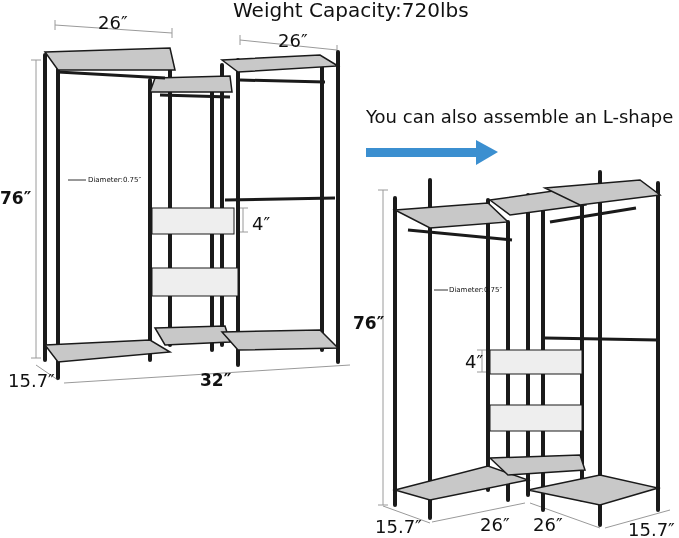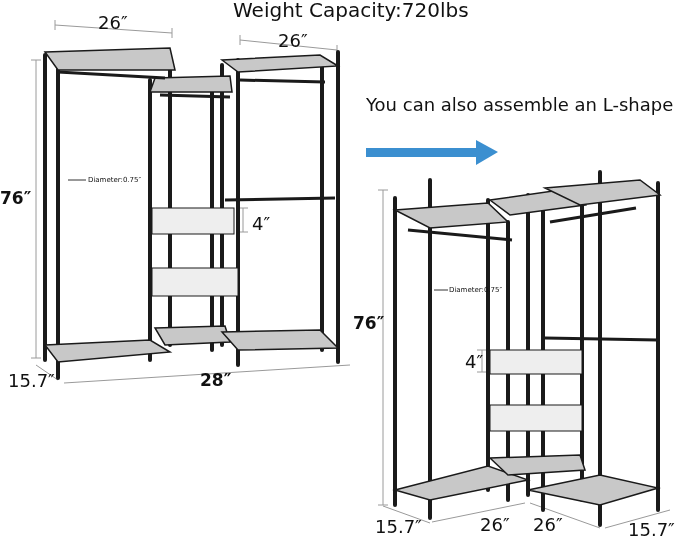--- a/index.html
+++ b/index.html
@@ -1,19 +1,19 @@
 <!DOCTYPE html>
 <html><head>
 <meta charset="utf-8">
 <style>
   html,body{margin:0;padding:0;background:#fff;}
   body{width:679px;height:538px;position:relative;overflow:hidden;font-family:"DejaVu Sans","Liberation Sans",sans-serif;}
   .txt{position:absolute;color:#111;white-space:nowrap;}
   #title{left:233px;top:-2px;font-size:20px;}
-  #subtitle{left:366px;top:94px;font-size:18px;}
+  #subtitle{left:366px;top:106px;font-size:18px;}
   .dim{font-size:18px;text-align:right;}
   .dimL{font-size:17px;font-weight:bold;}
   .tiny{font-size:7px;text-align:center;}
   svg{position:absolute;left:0;top:0;}
 </style>
 </head>
 <body>
 
 <svg width="679" height="538" viewBox="0 0 679 538">
 
@@ -128,21 +128,21 @@
 
 <div id="title" class="txt">Weight Capacity:720lbs</div>
 <div id="subtitle" class="txt">You can also assemble an L-shape</div>
 
 <div class="txt dim" style="left:98px;top:12px;">26″</div>
 <div class="txt dim" style="left:278px;top:30px;">26″</div>
 <div class="txt dimL" style="left:0px;top:188px;">76″</div>
 <div class="txt tiny" style="left:88px;top:176px;">Diameter:0.75″</div>
 <div class="txt dim" style="left:252px;top:213px;">4″</div>
 <div class="txt dim" style="left:8px;top:370px;">15.7″</div>
-<div class="txt dimL" style="left:200px;top:370px;">28″</div>
+<div class="txt dimL" style="left:200px;top:370px;">32″</div>
 
 <div class="txt dimL" style="left:353px;top:313px;">76″</div>
 <div class="txt tiny" style="left:449px;top:286px;">Diameter:0.75″</div>
 <div class="txt dim" style="left:465px;top:351px;">4″</div>
 <div class="txt dim" style="left:375px;top:516px;">15.7″</div>
 <div class="txt dim" style="left:480px;top:514px;">26″</div>
 <div class="txt dim" style="left:533px;top:514px;">26″</div>
 <div class="txt dim" style="left:628px;top:519px;">15.7″</div>
 
 </body></html>

